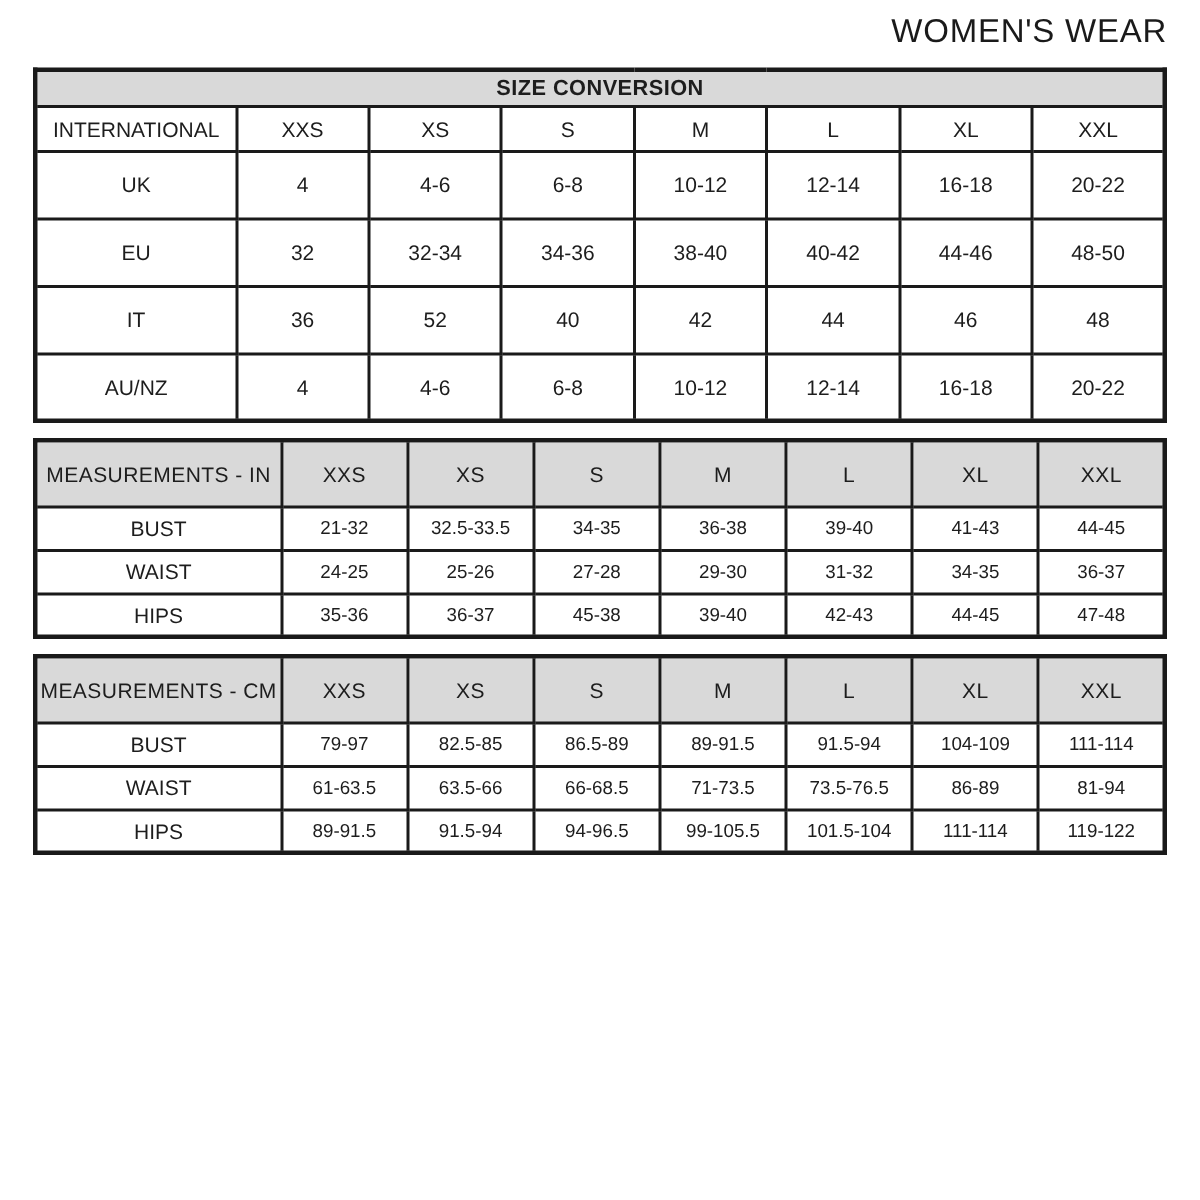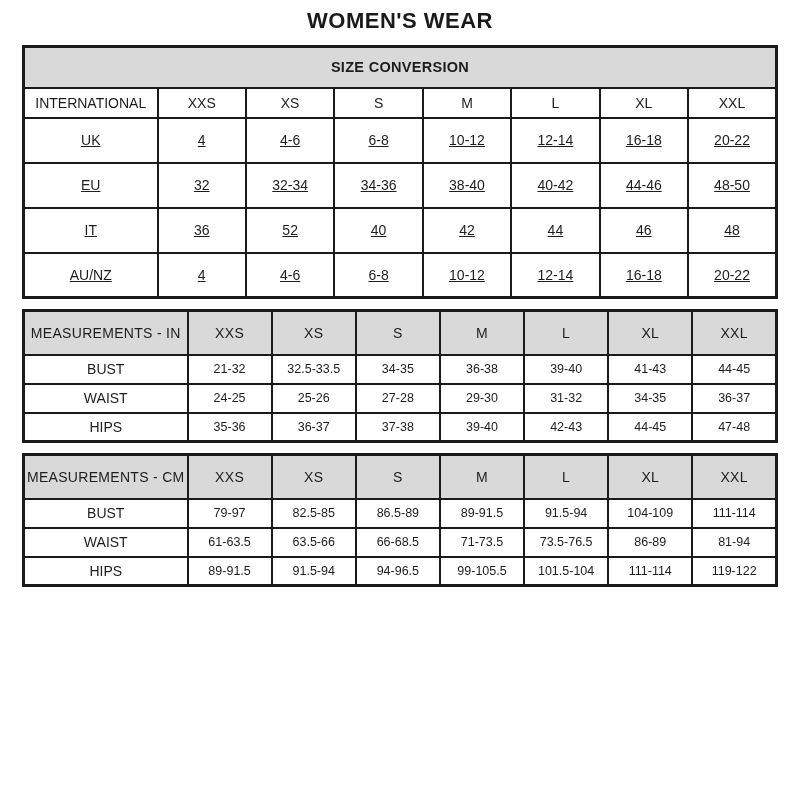--- a/index.html
+++ b/index.html
@@ -6,23 +6,23 @@
   html, body { background: #ffffff; }
   body {
     width: 800px;
     height: 800px;
     font-family: "Liberation Sans", sans-serif;
     color: #1d1d1d;
     overflow: hidden;
   }
   .page { padding: 8px 22px 0 22px; }
   .page-title {
-    text-align: center;
+    text-align: right;
     font-size: 22px;
-    font-weight: bold;
+    font-weight: normal;
     letter-spacing: 0.5px;
     color: #1a1a1a;
     margin-bottom: 11px;
   }
   table {
     width: 756px;
     table-layout: fixed;
     border-collapse: collapse;
     border: 3px solid #1a1a1a;
     margin-bottom: 10px;
@@ -32,27 +32,27 @@
     text-align: center;
     vertical-align: middle;
     font-size: 14px;
     color: #1d1d1d;
     overflow: hidden;
     white-space: nowrap;
   }
   .banner td {
     background: #d9d9d9;
     font-weight: bold;
-    height: 41px;
+    height: 24px;
     font-size: 14.5px;
     letter-spacing: 0.3px;
   }
   
   .t-conv .head td { height: 30px; }
-  .t-conv .data-row td { height: 45px; text-decoration: underline; }
+  .t-conv .data-row td { height: 45px; }
   .t-conv col.label-col { width: 134px; }
   
   .t-meas col.label-col { width: 164px; }
   .t-meas .gray-head td {
     background: #d9d9d9;
     font-weight: normal;
     height: 44px;
     letter-spacing: 0.3px;
   }
   .t-meas .data-row td { height: 29px; font-size: 12.5px; }
@@ -177,21 +177,21 @@
           <td>27-28</td>
           <td>29-30</td>
           <td>31-32</td>
           <td>34-35</td>
           <td>36-37</td>
         </tr>
         <tr class="data-row">
           <td class="row-label">HIPS</td>
           <td>35-36</td>
           <td>36-37</td>
-          <td>37-38</td>
+          <td>45-38</td>
           <td>39-40</td>
           <td>42-43</td>
           <td>44-45</td>
           <td>47-48</td>
         </tr>
       </tbody>
 
   </table>
 
   <table class="t-meas">

